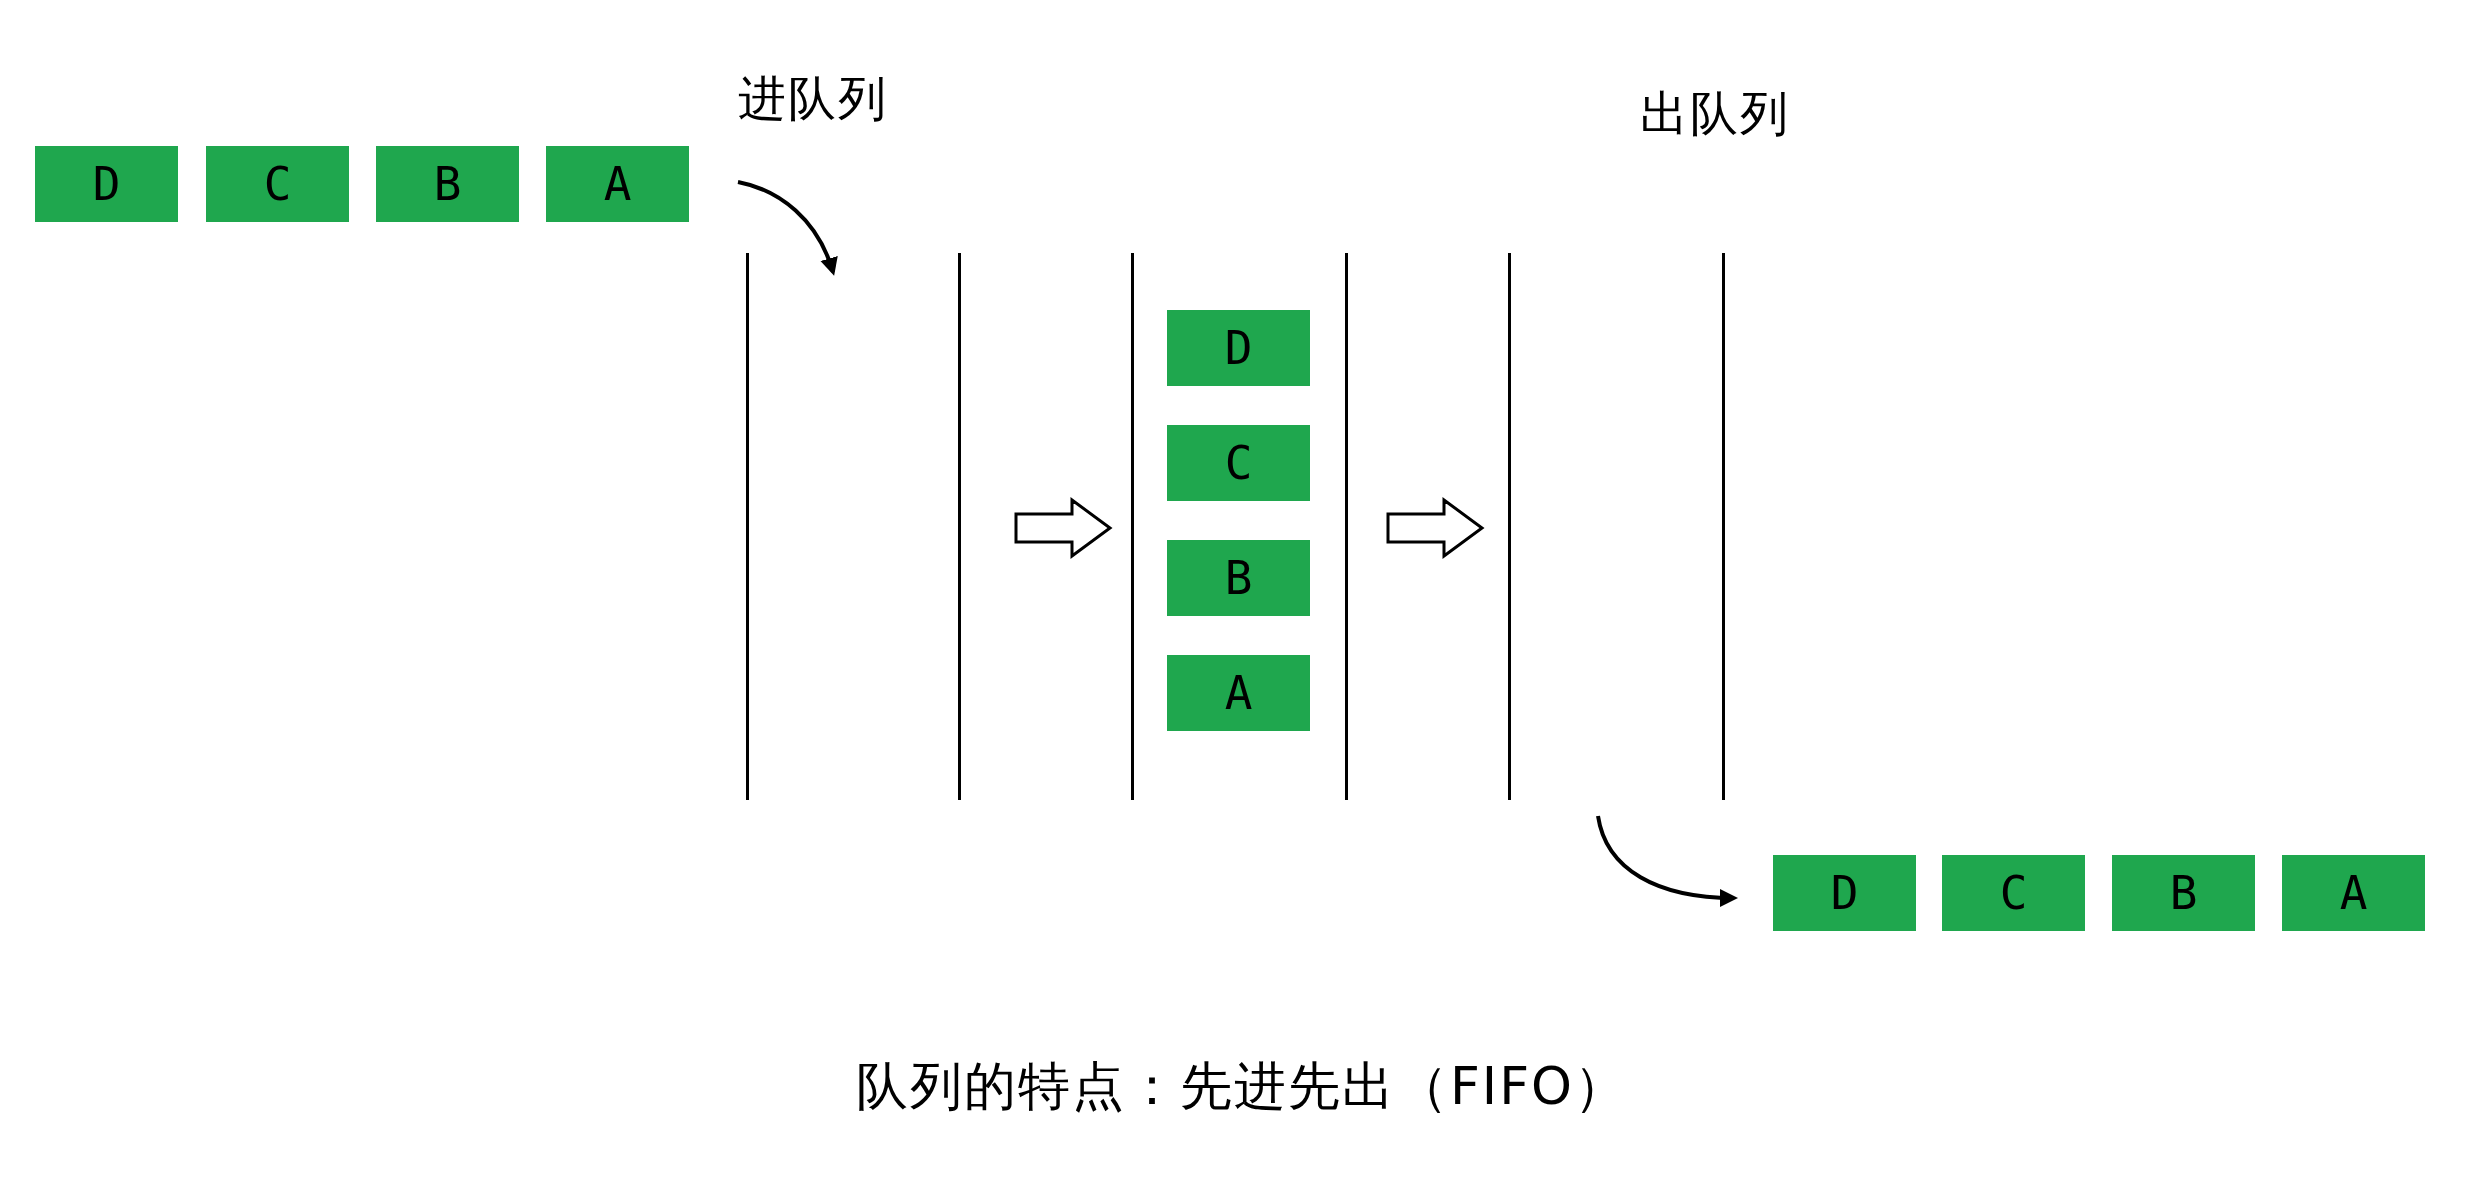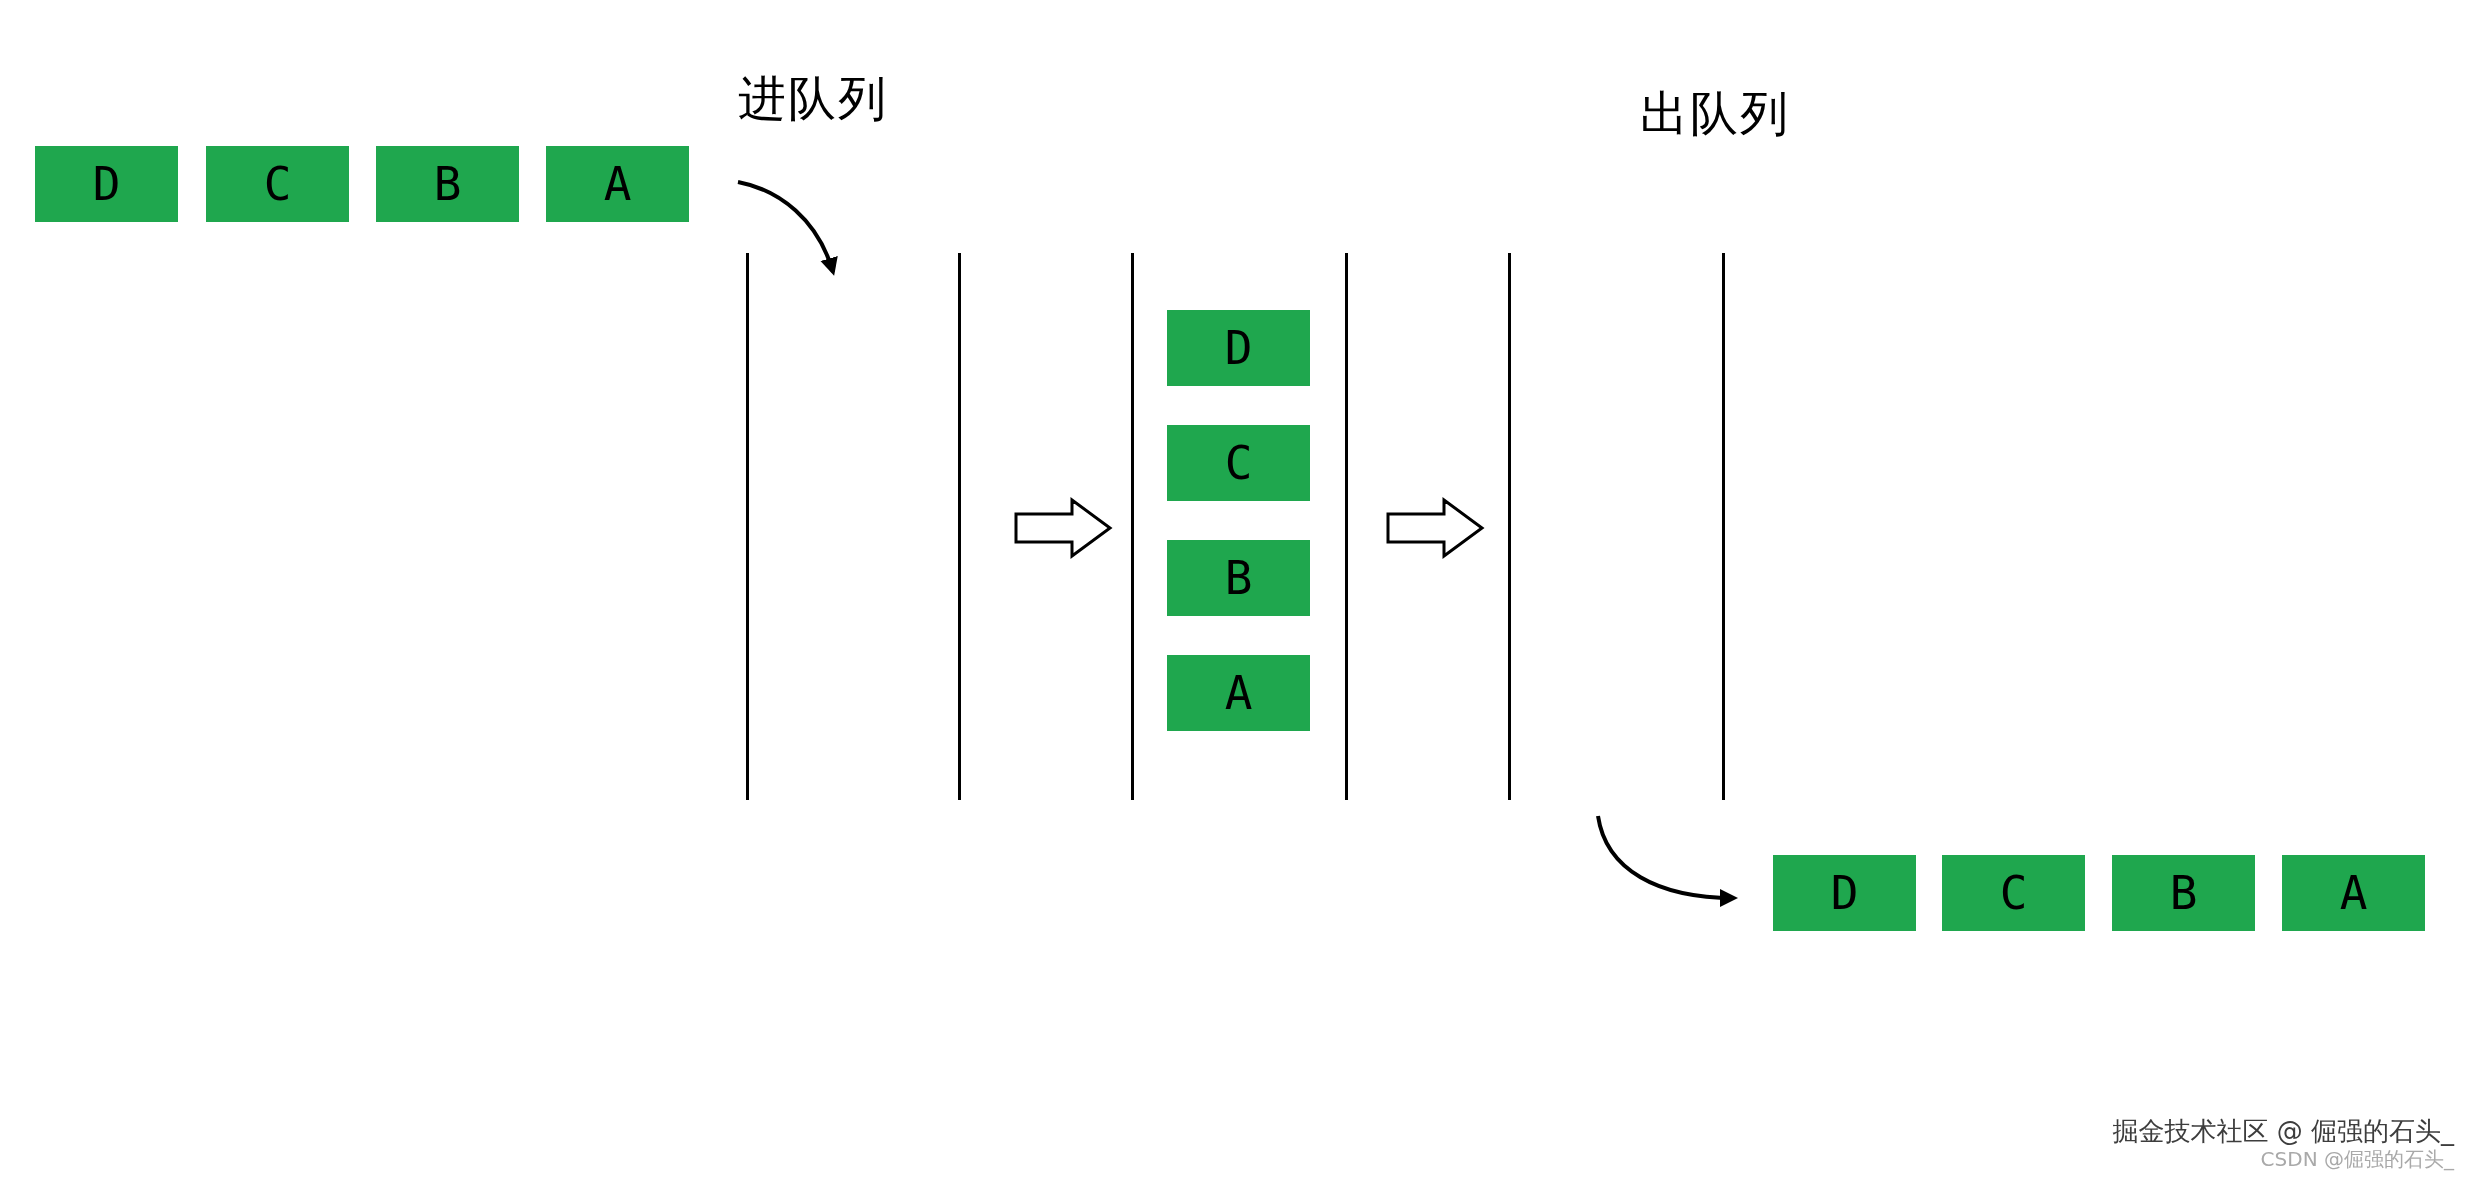--- a/index.html
+++ b/index.html
@@ -124,19 +124,16 @@
       </marker>
     </defs>
     <path d="M 10 8 C 18 62, 70 90, 146 90" fill="none" stroke="#000000" stroke-width="4" marker-end="url(#ah2)"></path>
   </svg>
 
   <div class="box" style="left:1773px; top:855px;">D</div>
   <div class="box" style="left:1942px; top:855px;">C</div>
   <div class="box" style="left:2112px; top:855px;">B</div>
   <div class="box" style="left:2282px; top:855px;">A</div>
 
+  <div class="caption">队列的特点：先进先出（FIFO）</div>
 
-  <div class="watermark">
-    <div class="wm1">掘金技术社区 @ 倔强的石头_</div>
-    <div class="wm2">CSDN @倔强的石头_</div>
-  </div>
 
 </div>
 
 </body></html>

